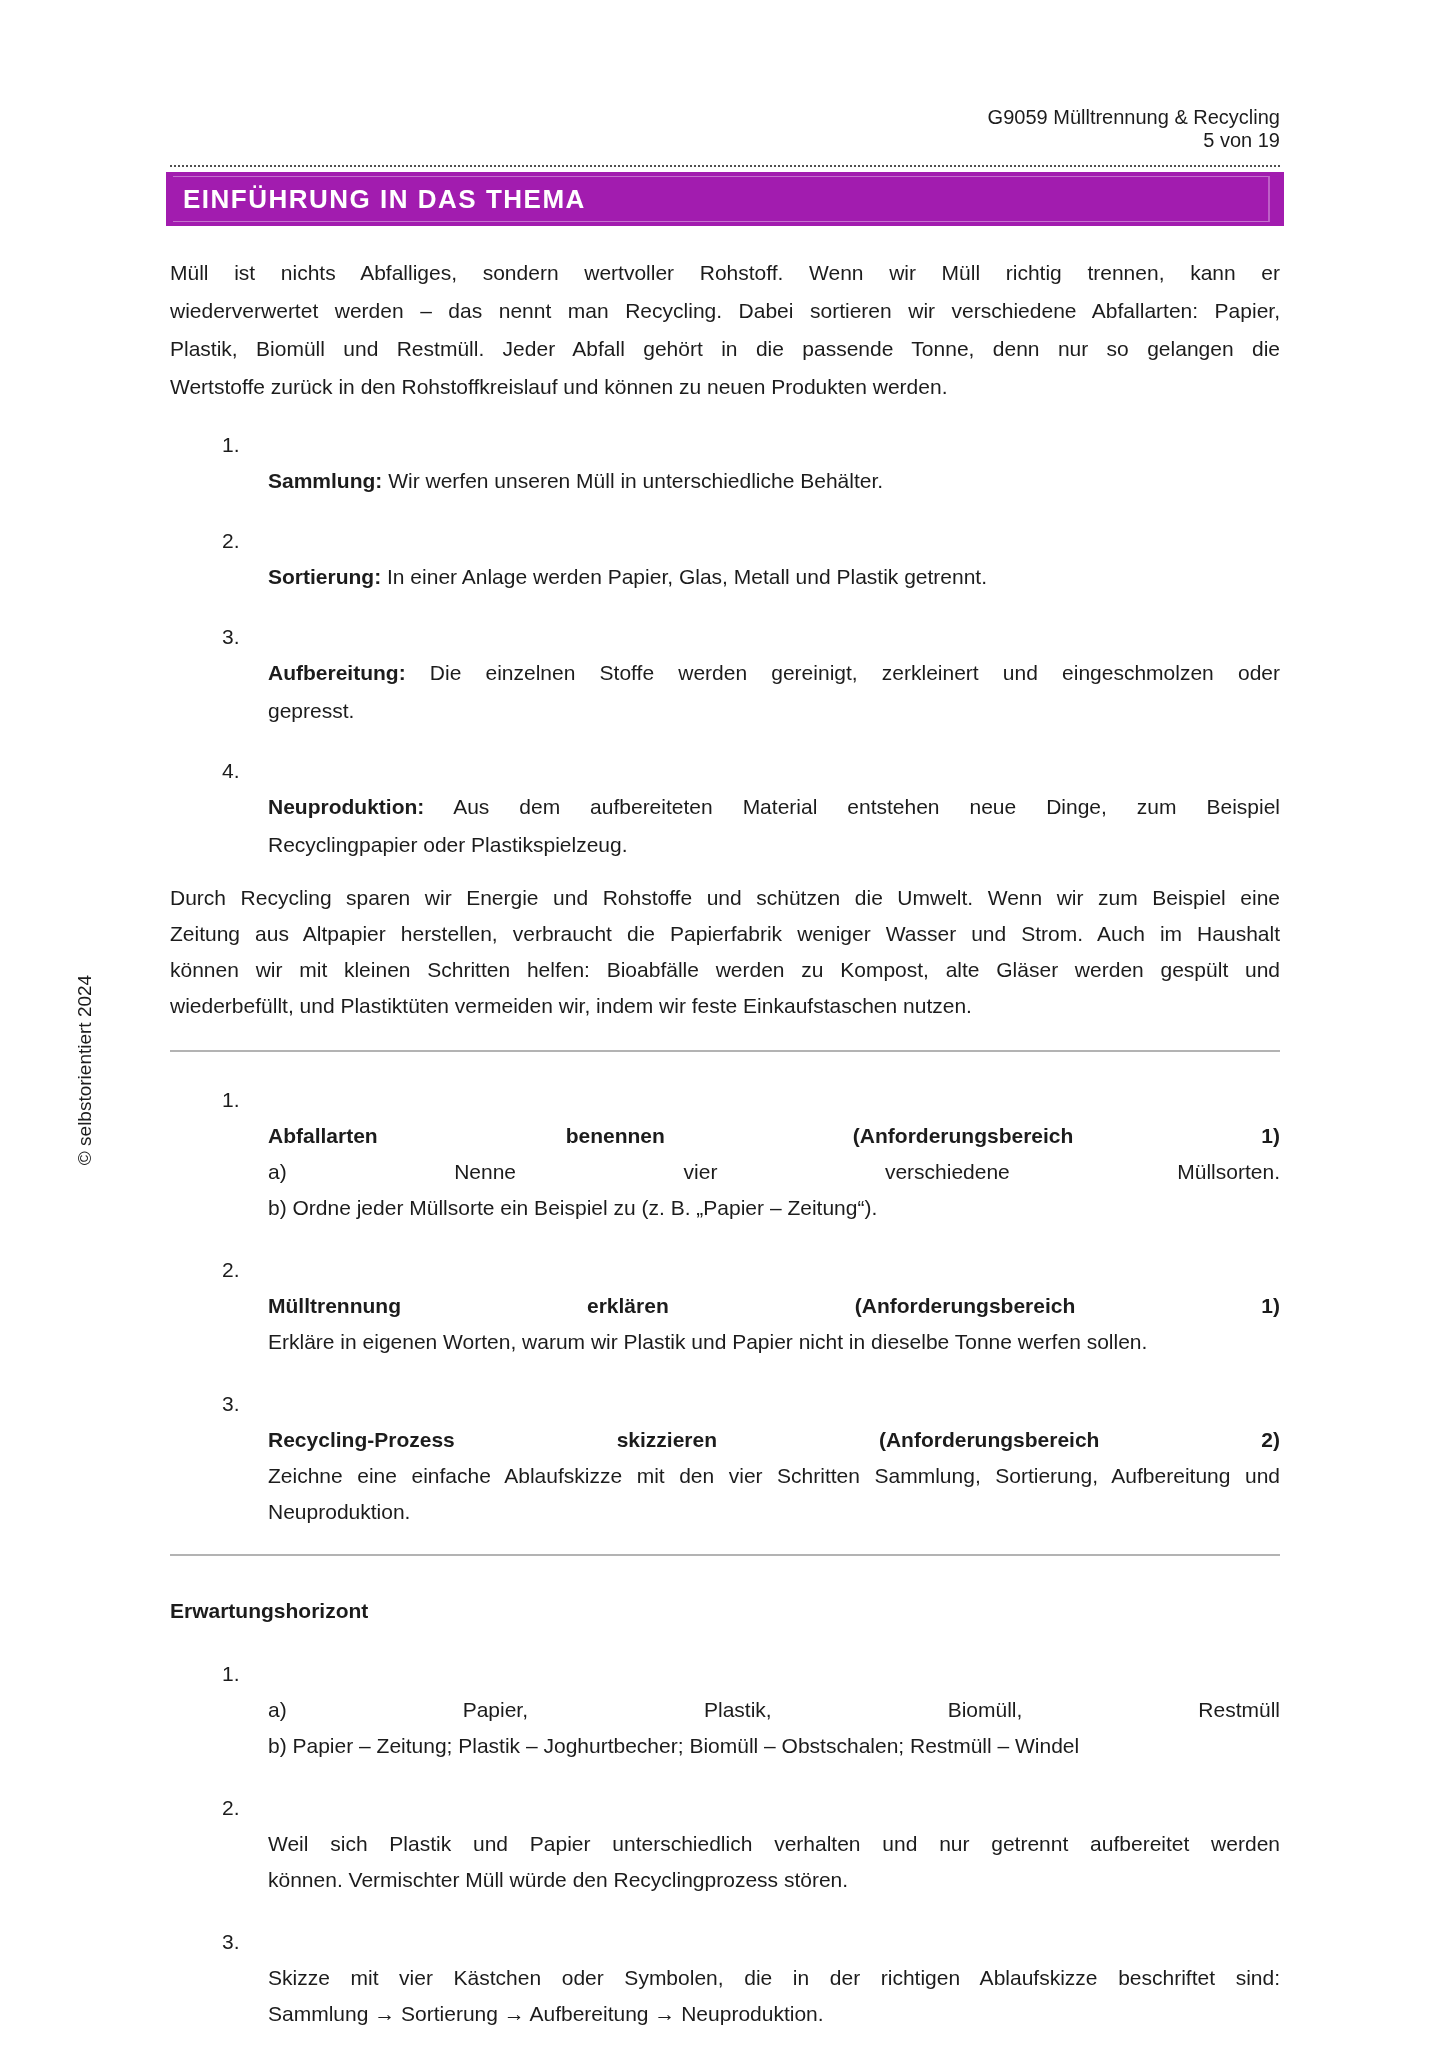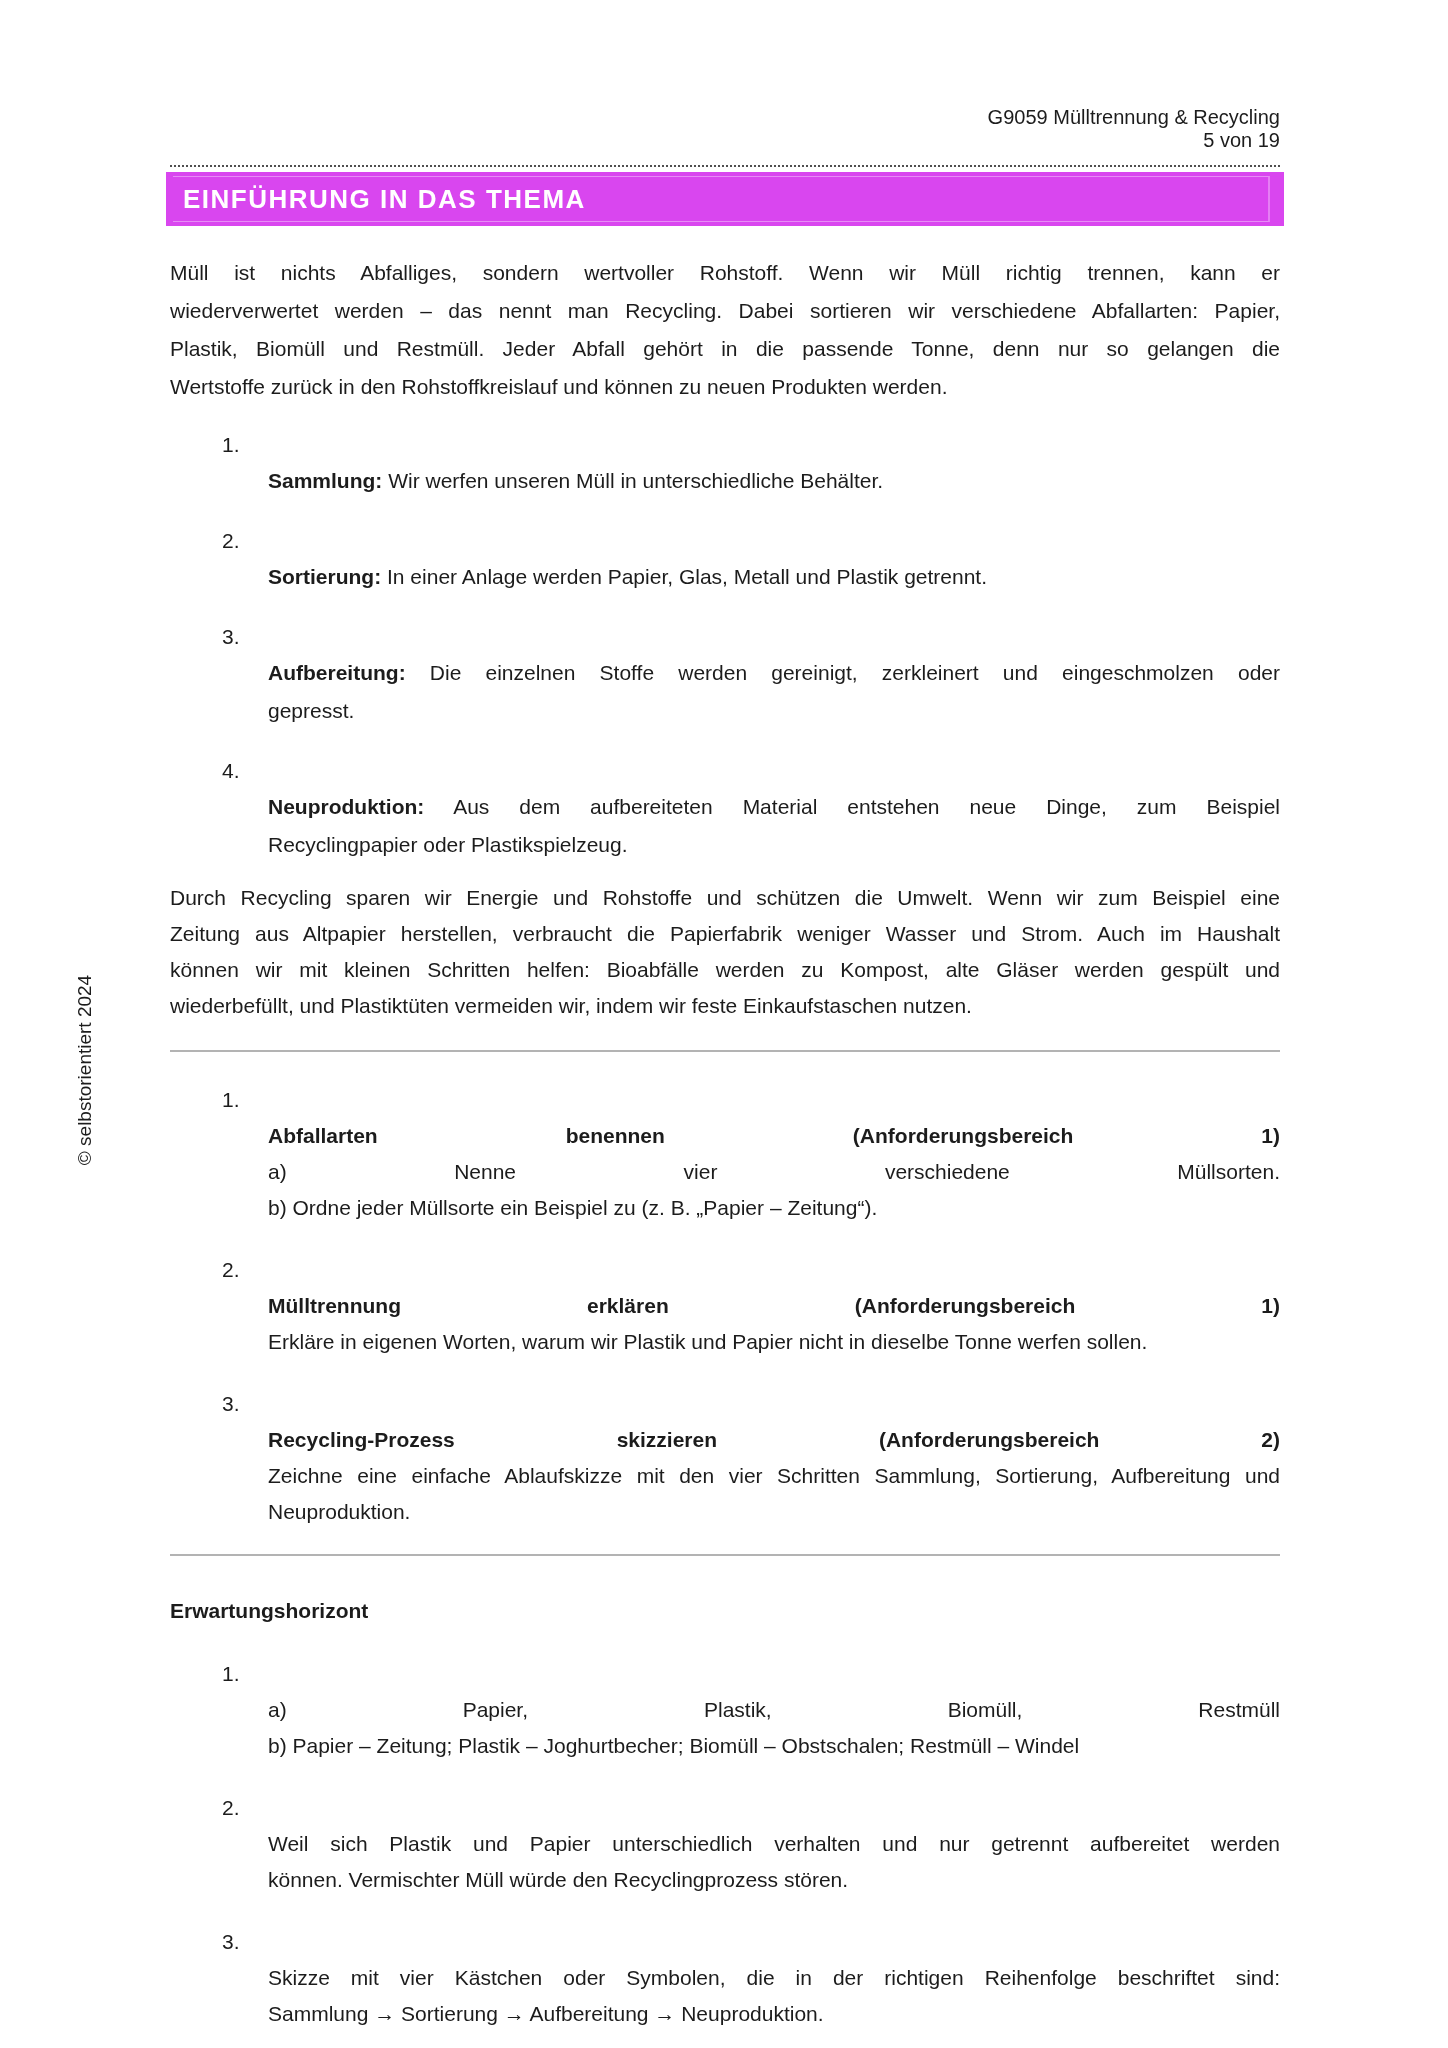--- a/index.html
+++ b/index.html
@@ -11,21 +11,21 @@
   }
   
   .page-header {
     position:absolute; top:106px; left:170px; width:1110px;
     display:flex; justify-content:space-between; align-items:flex-end;
     font-size:20px; padding-bottom:13px; border-bottom:2px dotted #4f4f4f;flex-direction:column;
   }
   
   .banner {
     position:absolute; top:172px; left:166px; width:1118px; height:54px;
-    background:#d946ef;
+    background:#a21caf;
   }
   .banner-frame {
     position:absolute; left:7px; right:14px; top:4px; bottom:4px;
     border-top:1px solid rgba(255,255,255,0.38);
     border-bottom:1px solid rgba(255,255,255,0.38);
     border-right:2px solid rgba(255,255,255,0.30);
     pointer-events:none;
   }
   .banner-title {
     position:relative; font-size:26px; font-weight:bold; color:#ffffff;
@@ -169,21 +169,21 @@
       <div class="li">
         <span class="num">2.</span>
         <span class="li-body">
           <div class="stretch">Weil sich Plastik und Papier unterschiedlich verhalten und nur getrennt aufbereitet werden</div>
           <div>können. Vermischter Müll würde den Recyclingprozess stören.</div>
         </span>
       </div>
       <div class="li">
         <span class="num">3.</span>
         <span class="li-body">
-          <div class="stretch">Skizze mit vier Kästchen oder Symbolen, die in der richtigen Reihenfolge beschriftet sind:</div>
+          <div class="stretch">Skizze mit vier Kästchen oder Symbolen, die in der richtigen Ablaufskizze beschriftet sind:</div>
           <div>Sammlung → Sortierung → Aufbereitung → Neuproduktion.</div>
         </span>
       </div>
     </div>
 
     <hr class="rule mt-r3">
 
   </div>
 </div>
 

